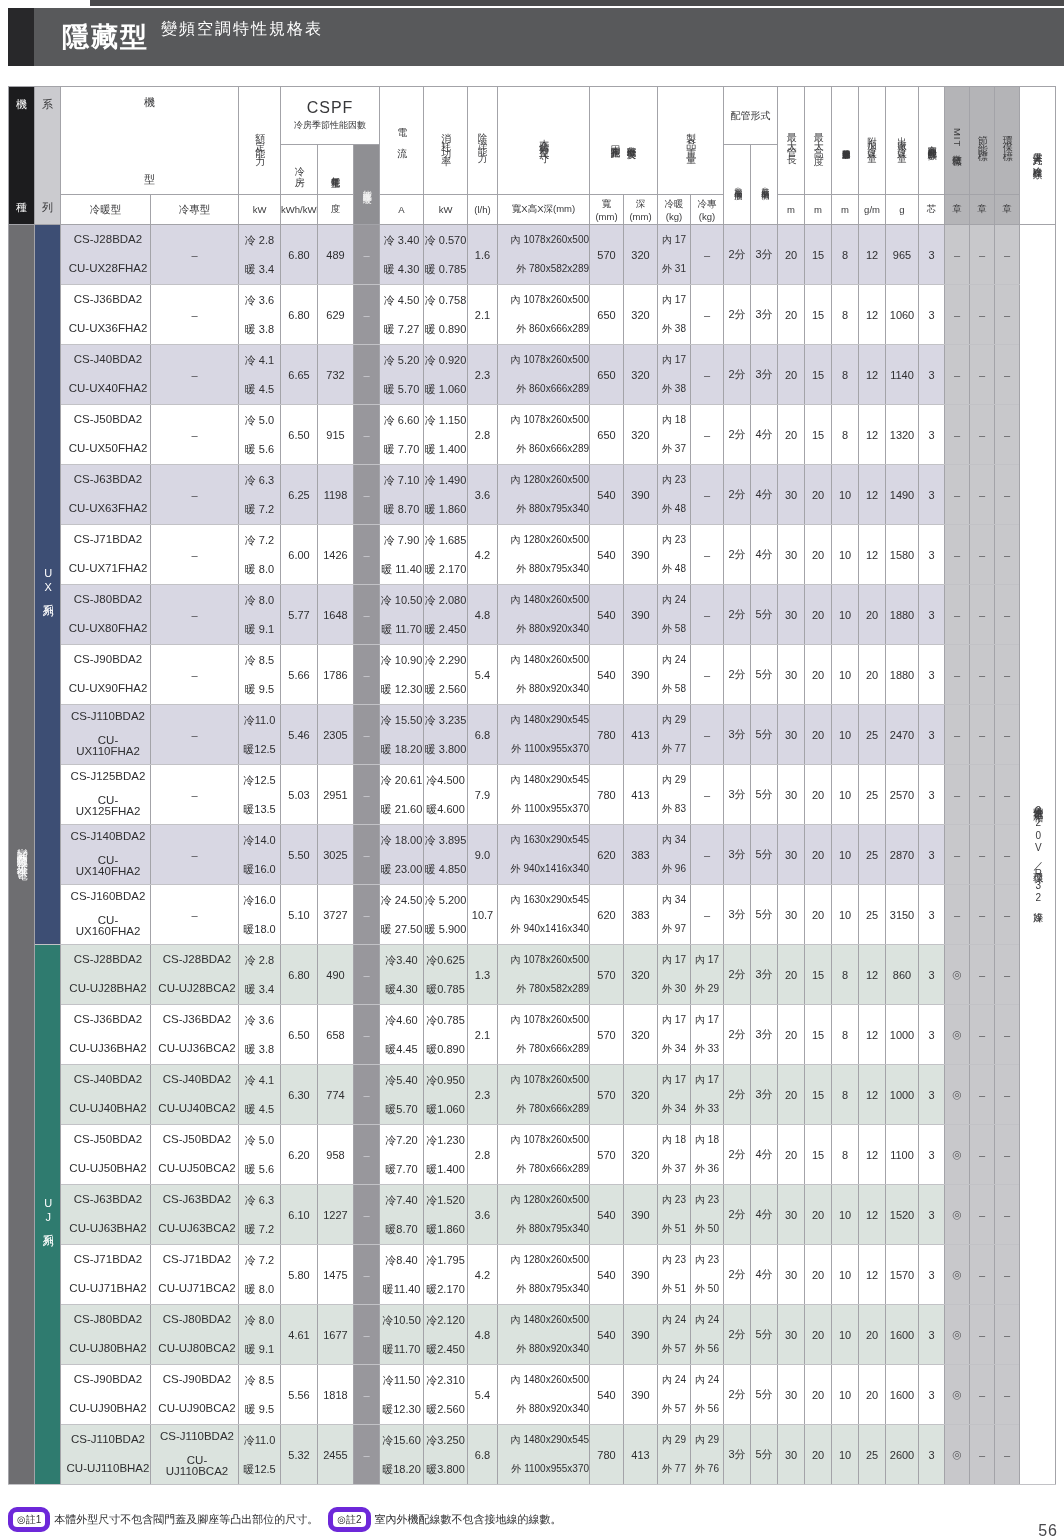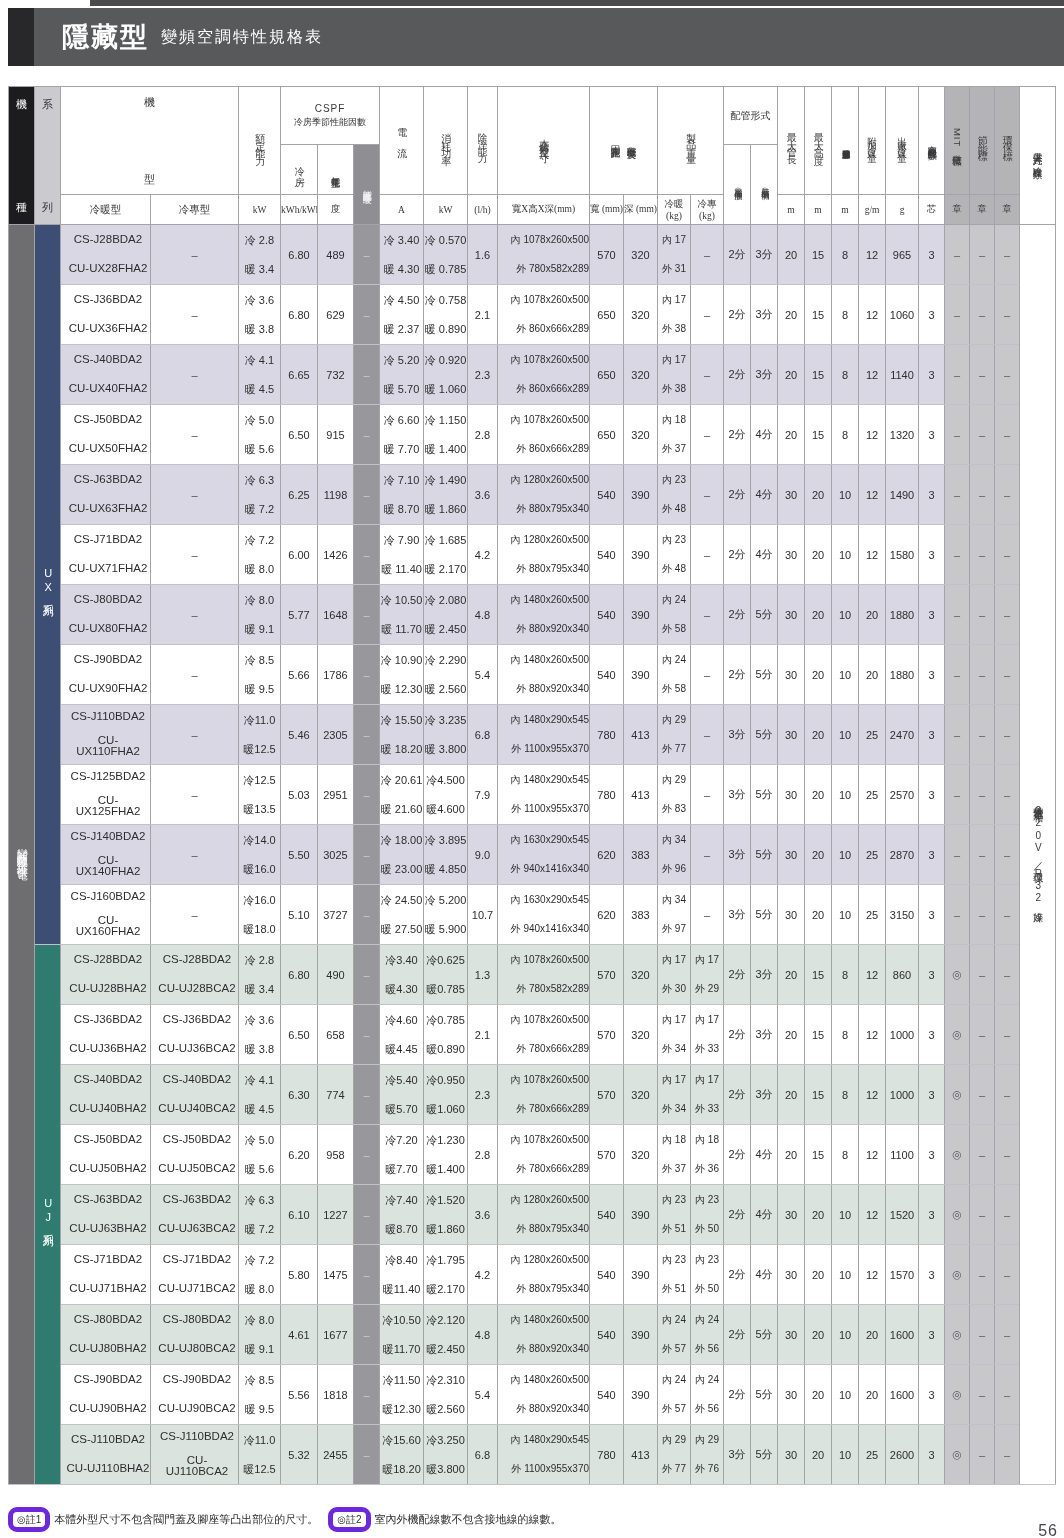--- a/index.html
+++ b/index.html
@@ -2,49 +2,49 @@
 <html><head>
 <meta charset="utf-8">
 <style>
   * { margin:0; padding:0; box-sizing:border-box; }
   html,body { width:1064px; height:1538px; background:#fff; overflow:hidden;
     font-family:"Liberation Sans","DejaVu Sans",sans-serif; color:#2e2e30; }
   
   .top-strip { position:absolute; left:90px; top:0; right:0; height:6px; background:#4a4a4c; }
   .title-band { position:absolute; left:8px; top:8px; right:0; height:58px; background:#58595b; display:flex; align-items:center; }
   .title-tab { width:26px; height:58px; background:#28282a; flex:0 0 auto; }
-  .title-text { margin-left:28px; color:#fff; display:flex; align-items:center; gap:12px; }
+  .title-text { margin-left:28px; color:#fff; display:flex; align-items:flex-start; gap:12px; }
   .title-main { font-size:27px; font-weight:bold; letter-spacing:2px; }
   .title-sub  { font-size:16px; letter-spacing:2px; }
 
   
   table { position:absolute; left:8px; top:86px; border-collapse:collapse; table-layout:fixed; width:1047px; }
   th,td { border:1px solid #a3a3a8; font-weight:normal; text-align:center; vertical-align:middle; overflow:hidden; }
   td { border-top-color:#c2c2c6; border-bottom-color:#c2c2c6; }
   thead th { background:#fff; font-size:10px; color:#38383a; }
   tbody tr { height:60px; background:#fff; }
   .hr1 { height:58px; } .hr2 { height:50px; } .hr3 { height:30px; }
-  .hr3 th { font-size:9.5px;font-family:Liberation Serif, serif; }
+  .hr3 th { font-size:9.5px; }
 
   .vtext { writing-mode:vertical-lr; text-orientation:upright; display:inline-block; line-height:1.05; }
   .vmix  { text-orientation:mixed; }
   .c2 { letter-spacing:2.0em; } .c4 { letter-spacing:0.75em; } .c5 { letter-spacing:0.45em; }
   .c6 { letter-spacing:0.28em; } .c0 { letter-spacing:0.1em; }
   .tiny { font-size:8px; letter-spacing:0; }
   .f9 { font-size:9px; } .f95 { font-size:9.5px; } .f8 { font-size:8px; }
 
   .th-black { background:#1c1c1e !important; color:#fff; }
   .th-black .stack, .th-series .stack { display:flex; flex-direction:column; justify-content:space-between; height:126px; padding:4px 0; align-items:center; font-size:11px; }
   .th-series { background:#cbcbcf !important; }
   .th-model .stack2 { display:flex; flex-direction:column; justify-content:space-between; height:96px; padding:2px 0; align-items:center; font-size:11px; }
   .th-grade { background:#8f8f93 !important; color:#f2f2f2; }
   .th-badge { background:#b4b4b7 !important; }
   .th-pair { display:flex; justify-content:center; gap:6px; }
 
-  .cspf-top { font-size:10px; letter-spacing:1px; }
+  .cspf-top { font-size:16px; letter-spacing:1px; }
   .cspf-bot { font-size:9px; margin-top:2px; }
 
   
   td.two { padding:0; }
   td.two .ln { line-height:1; }
   td.two { font-size:10.5px; }
   td.two.cellflex, td.two { }
   .twowrap { display:flex; flex-direction:column; justify-content:space-around; height:58px; }
   td.model { font-size:11.5px; text-align:center; padding-left:5px; }
   td.dims  { font-size:10px; text-align:right; padding-left:4px; }
@@ -264,21 +264,21 @@
             <div class="ln">冷 3.6</div>
             <div class="ln">暖 3.8</div>
           </div>
         </td>
         <td class="num">6.80</td>
         <td class="num">629</td>
         <td class="grade-col">–</td>
         <td class="num two">
           <div class="twowrap">
             <div class="ln">冷 4.50</div>
-            <div class="ln">暖 2.37</div>
+            <div class="ln">暖 7.27</div>
           </div>
         </td>
         <td class="num two">
           <div class="twowrap">
             <div class="ln">冷 0.758</div>
             <div class="ln">暖 0.890</div>
           </div>
         </td>
         <td class="num">2.1</td>
         <td class="dims two">

